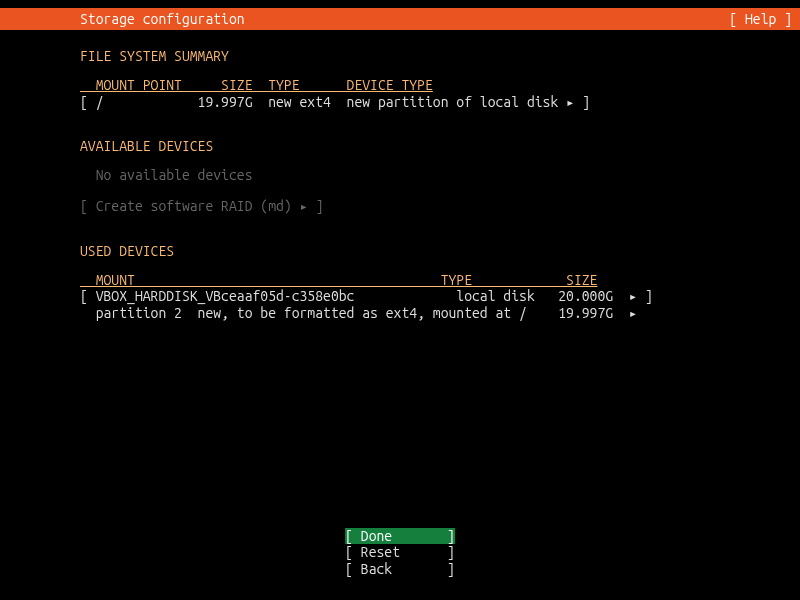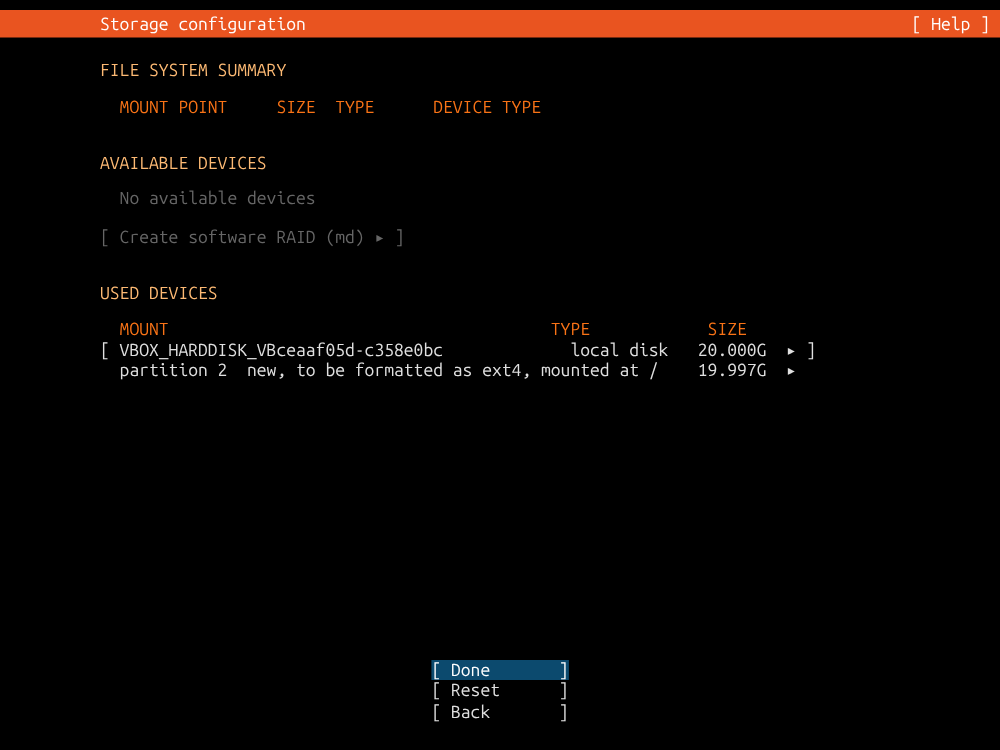--- a/index.html
+++ b/index.html
@@ -25,51 +25,52 @@
     }
     .content {
       padding: 18px 80px 0 80px;
     }
     .section-title {
       color: #fdba74;
       margin-bottom: 12px;
     }
     .dim { color: #666; }
     .row { white-space: pre; }
-    .fs-header { color: #f97316; margin-bottom: 0; }
+    .fs-header { color: #fdba74; margin-bottom: 0; text-decoration: underline; }
     .spacer { height: 28px; }
     .spacer-sm { height: 14px; }
     .footer-menu {
       position: absolute;
       left: 50%;
       transform: translateX(-50%);
       bottom: 22px;
       text-align: left;
     }
     .footer-btn {
       white-space: pre;
       color: #e0e0e0;
     }
     .footer-btn.selected {
-      background: #0c4a6e;
+      background: #15803d;
       color: #fff;
     }
   </style>
 </head>
 <body>
 
 <div class="topbar">
   <span>Storage configuration</span>
   <span>[ Help ]</span>
 </div>
 
 <div class="content">
 
   <div class="section-title">FILE SYSTEM SUMMARY</div>
   <div class="row fs-header">  MOUNT POINT     SIZE  TYPE      DEVICE TYPE</div>
+  <div class="row">[ /            19.997G  new ext4  new partition of local disk ▸ ]</div>
 
   <div class="spacer"></div>
 
   <div class="section-title">AVAILABLE DEVICES</div>
   <div class="row dim">  No available devices</div>
   <div class="spacer-sm"></div>
   <div class="row dim">[ Create software RAID (md) ▸ ]</div>
 
   <div class="spacer"></div>
 

